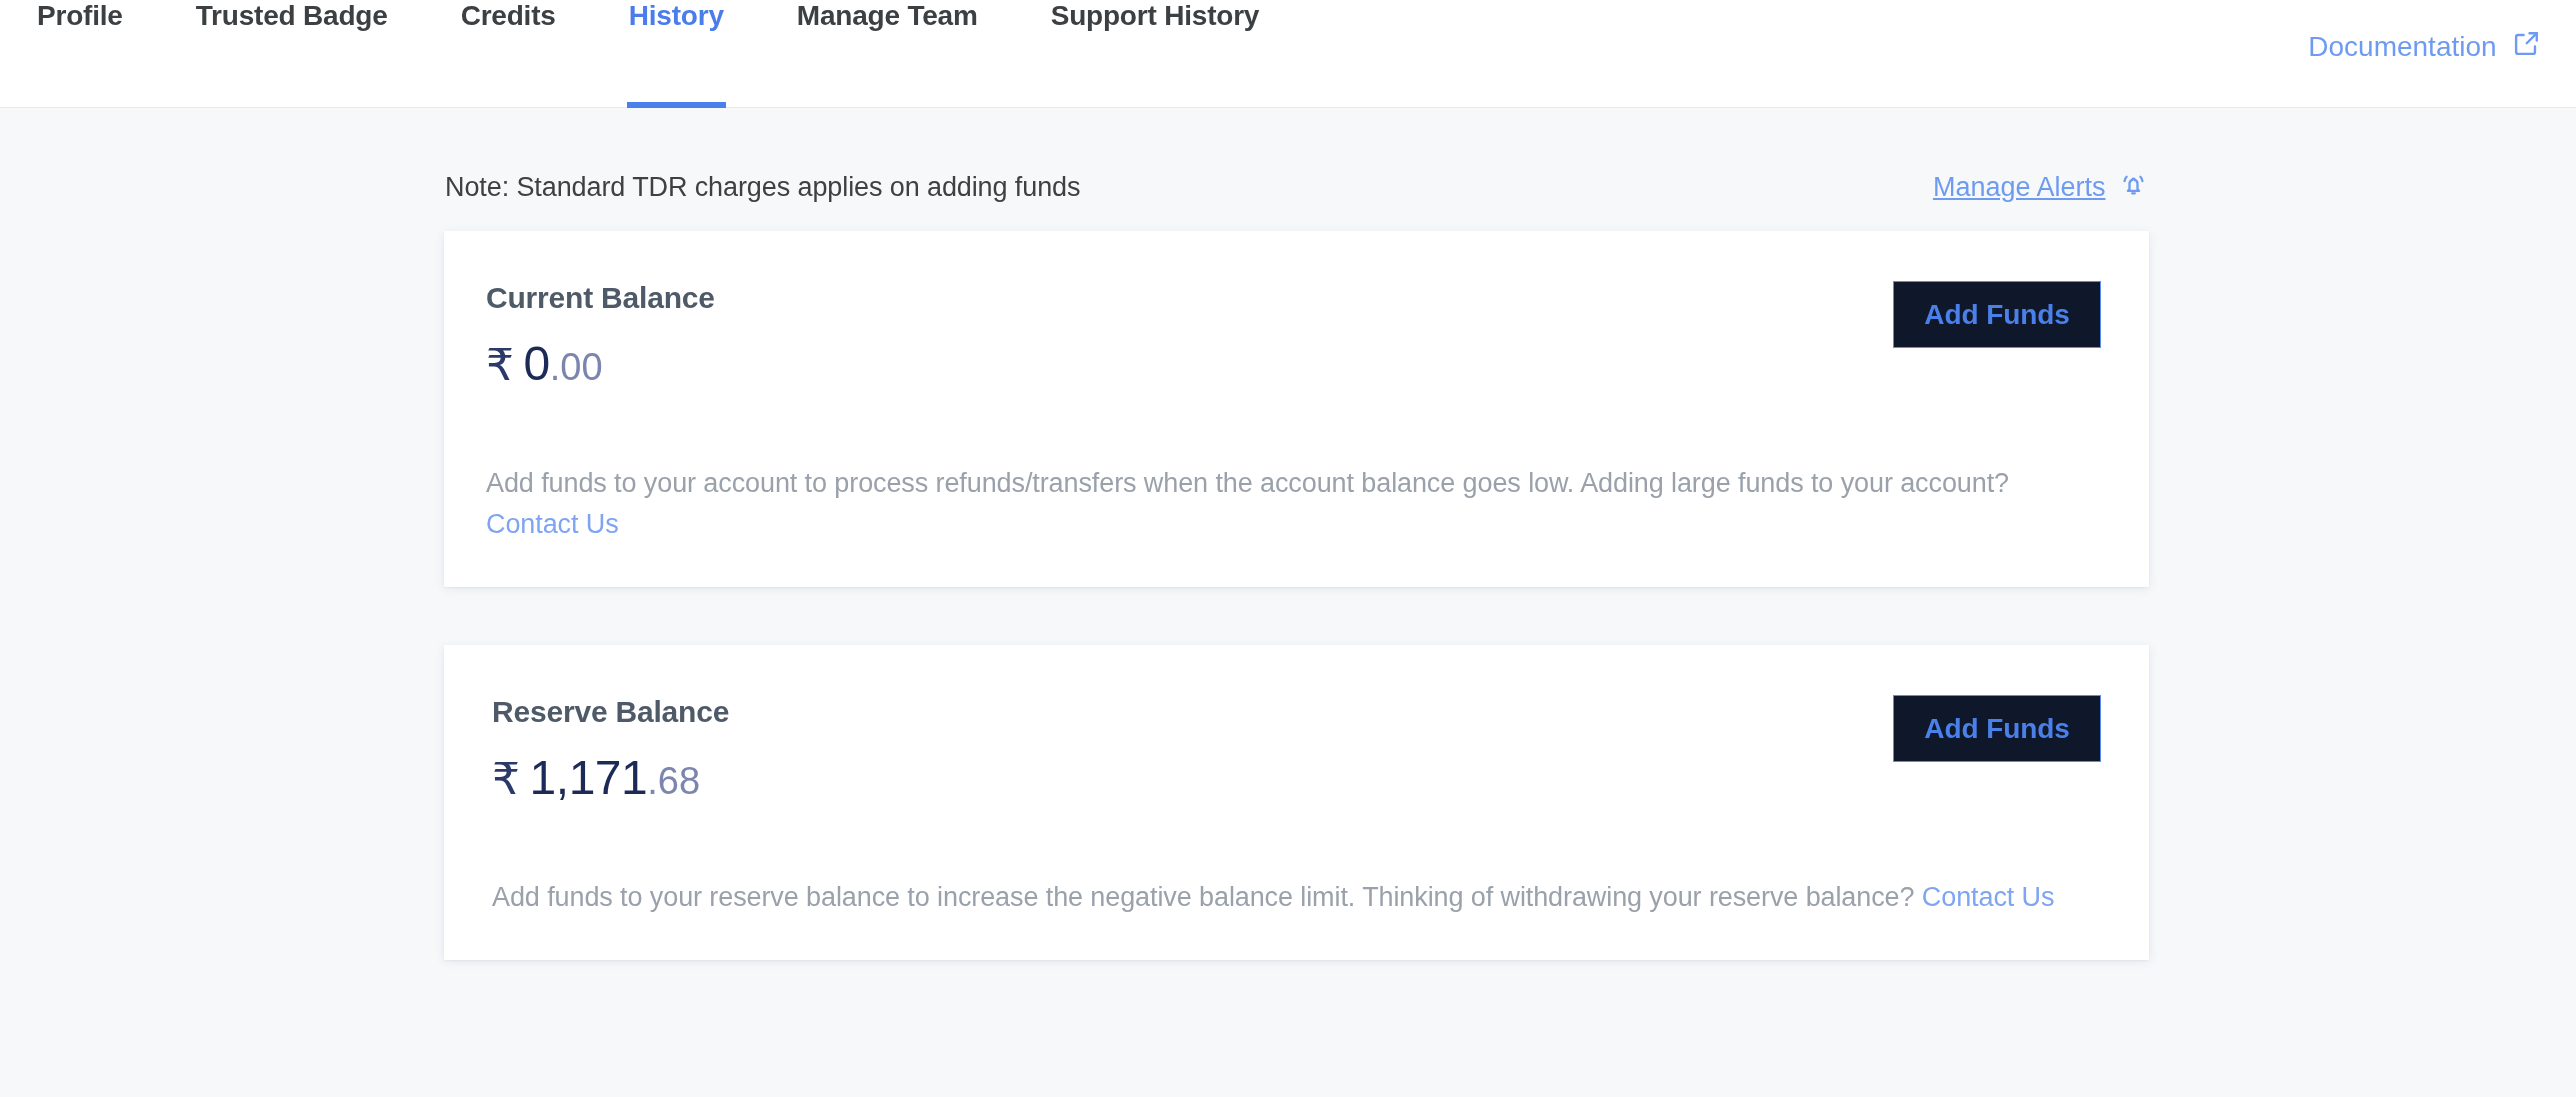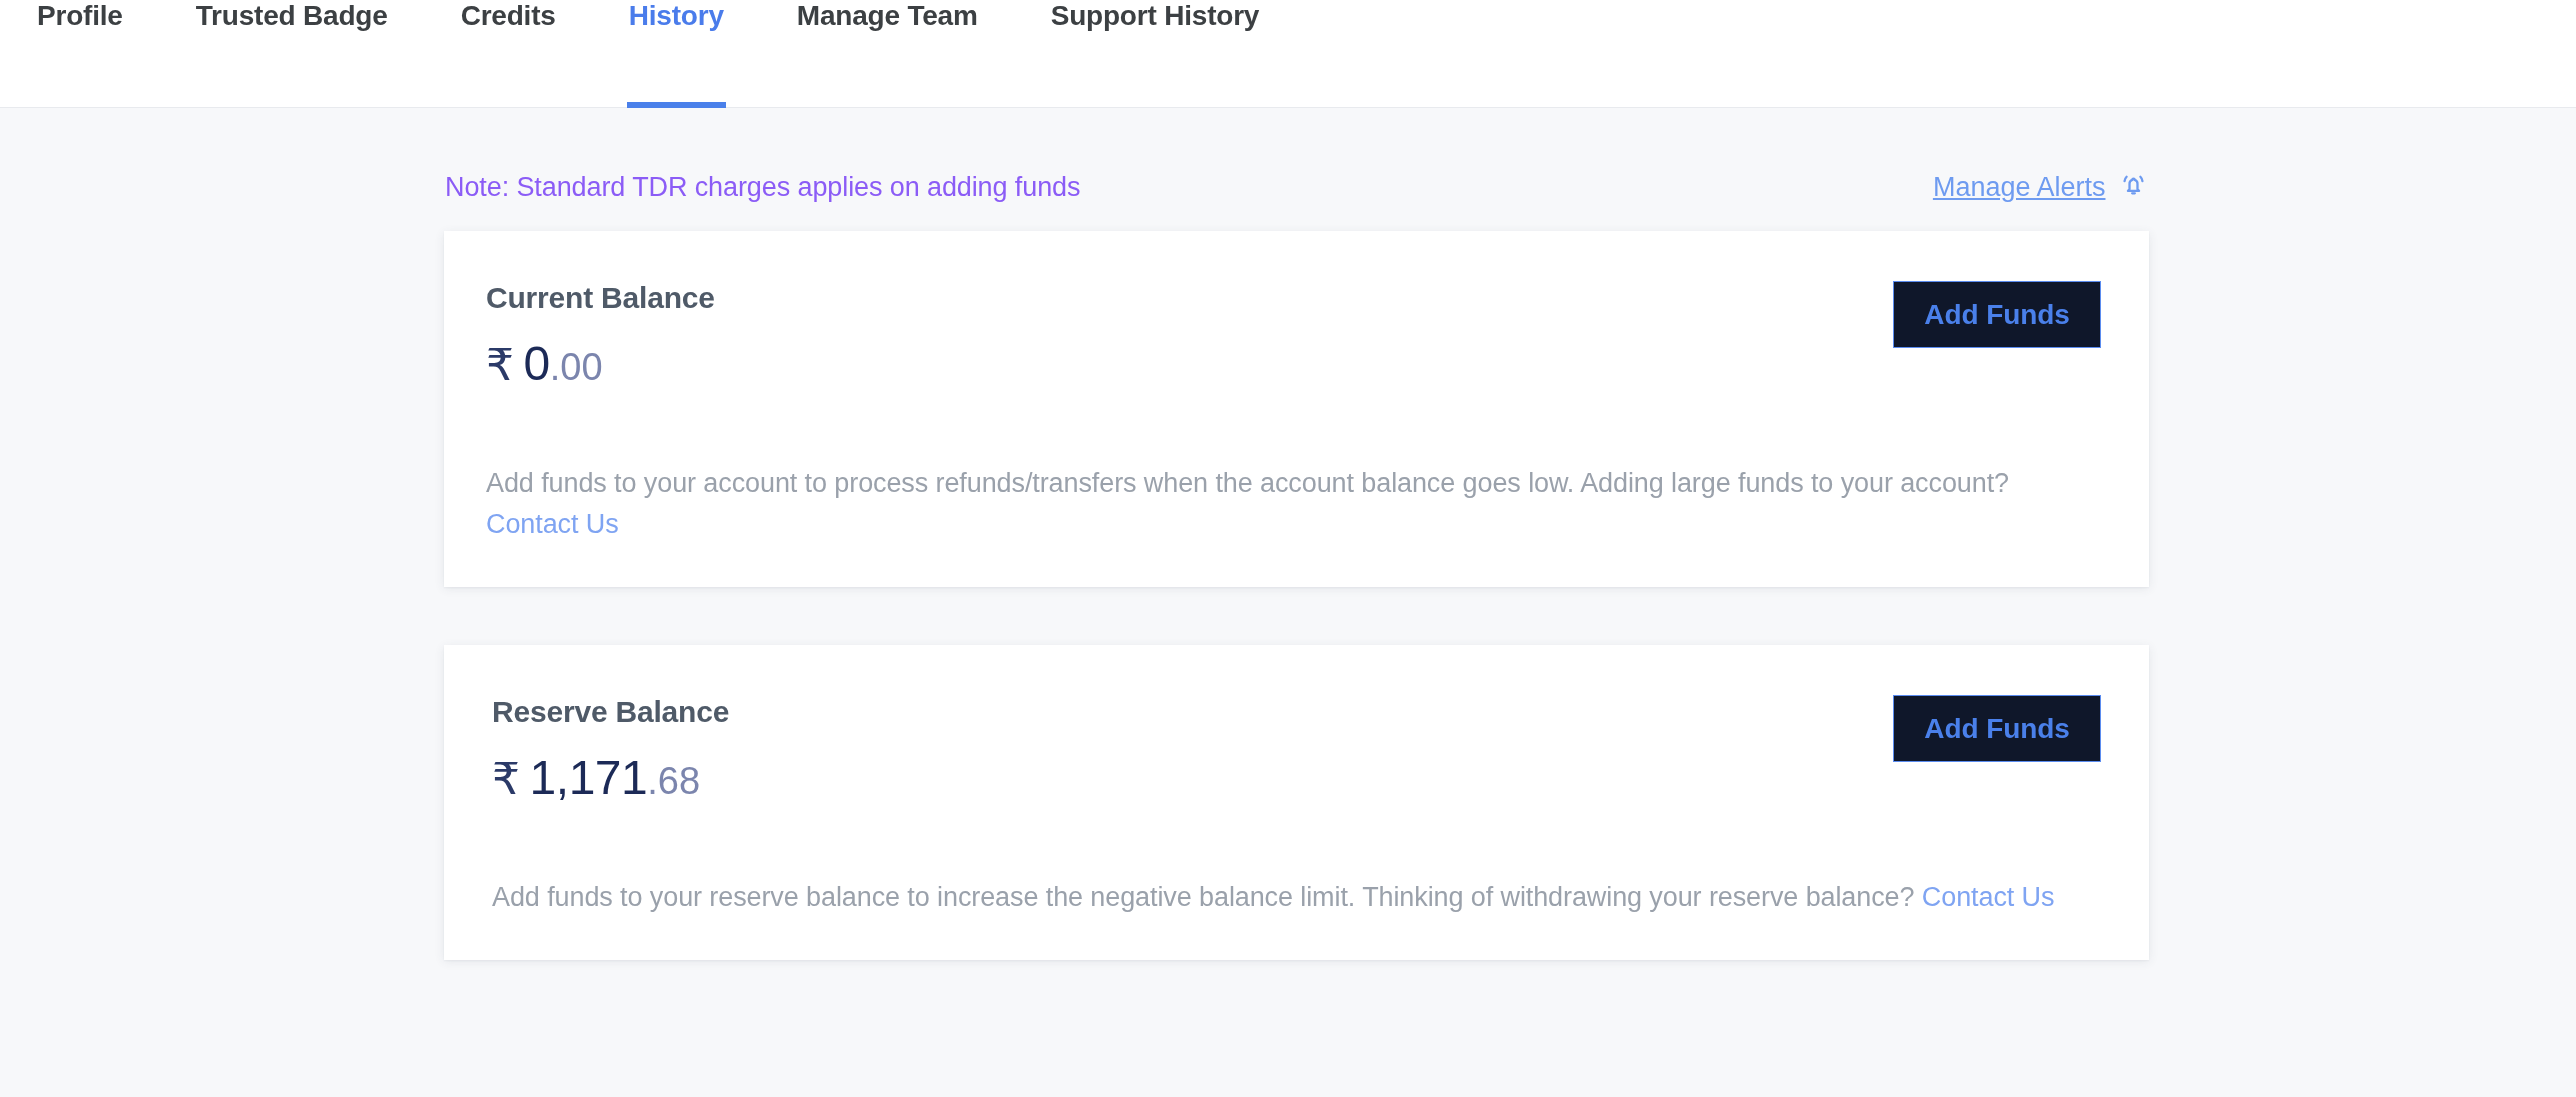--- a/index.html
+++ b/index.html
@@ -91,21 +91,21 @@
   .note-row {
     display: flex;
     align-items: center;
     justify-content: space-between;
     height: 71px;
     margin-top: 44px;
     padding: 0 1px;
   }
   .note-text {
     font-size: 27px;
-    color: #8b5cf6;
+    color: #404040;
     letter-spacing: -0.1px;
     white-space: nowrap;
   }
   .manage-alerts {
     display: flex;
     align-items: center;
     gap: 13.5px;
     color: #6e9bf0;
     font-size: 27px;
     cursor: pointer;
@@ -206,20 +206,30 @@
       <span>History</span>
     </div>
     <div class="tab">
       <span>Manage Team</span>
     </div>
     <div class="tab">
       <span>Support History</span>
     </div>
   </div>
 
+  <div class="doc-link">
+    <span>Documentation</span>
+    <span class="ext-icon">
+      <svg width="29" height="29" viewBox="0 0 24 24" fill="none" stroke="#6e9bf0" stroke-width="2" stroke-linecap="round" stroke-linejoin="round">
+        <path d="M14.5 3.5H20.5V9.5"></path>
+        <path d="M20.5 3.5L12.2 11.8"></path>
+        <path d="M19 14.5V19a1.6 1.6 0 0 1-1.6 1.6H5a1.6 1.6 0 0 1-1.6-1.6V6.6A1.6 1.6 0 0 1 5 5h4.6"></path>
+      </svg>
+    </span>
+  </div>
 </div>
 
 <div class="content">
   <div class="inner">
 
     <div class="note-row">
       <div class="note-text">Note: Standard TDR charges applies on adding funds</div>
       <div class="manage-alerts">
         <span>Manage Alerts</span>
         <span>

